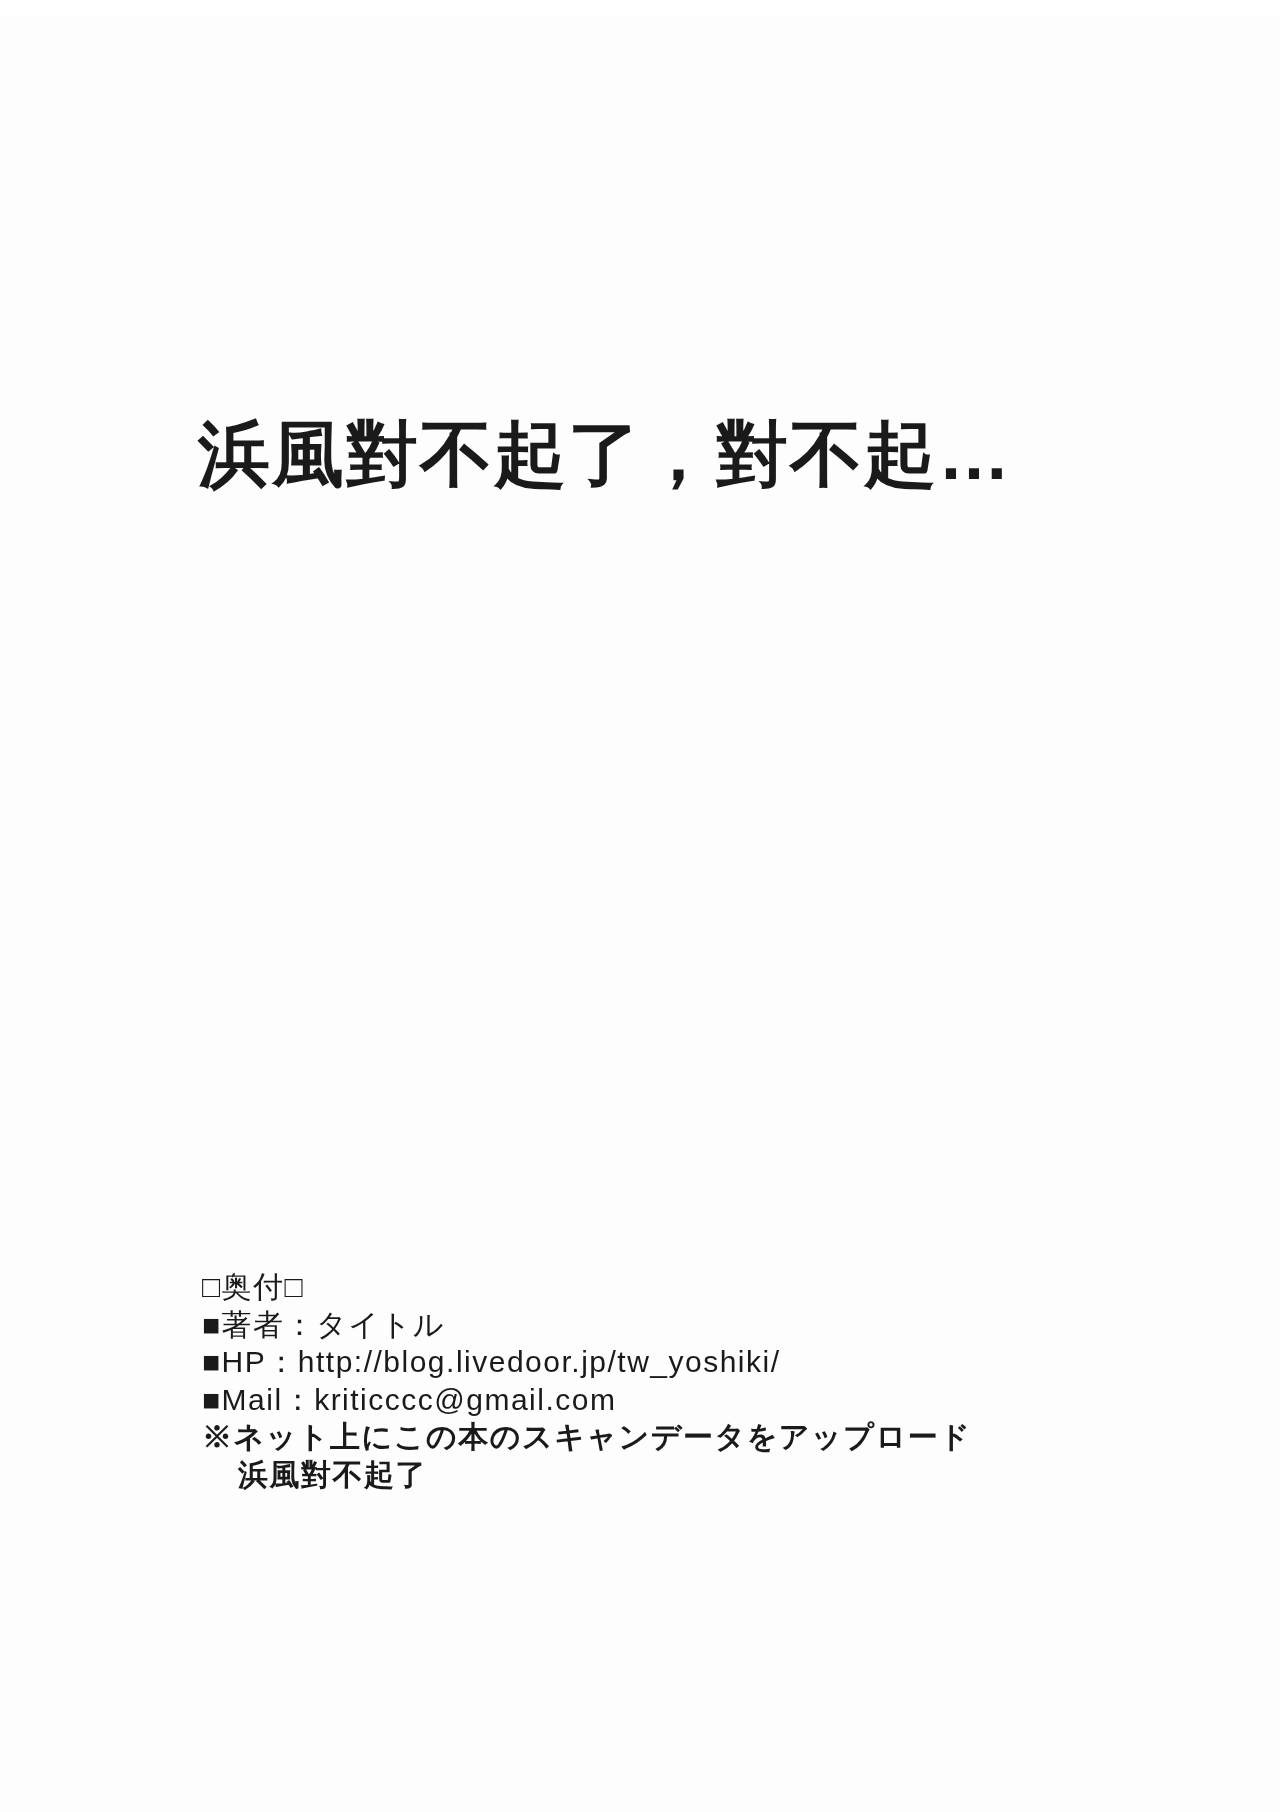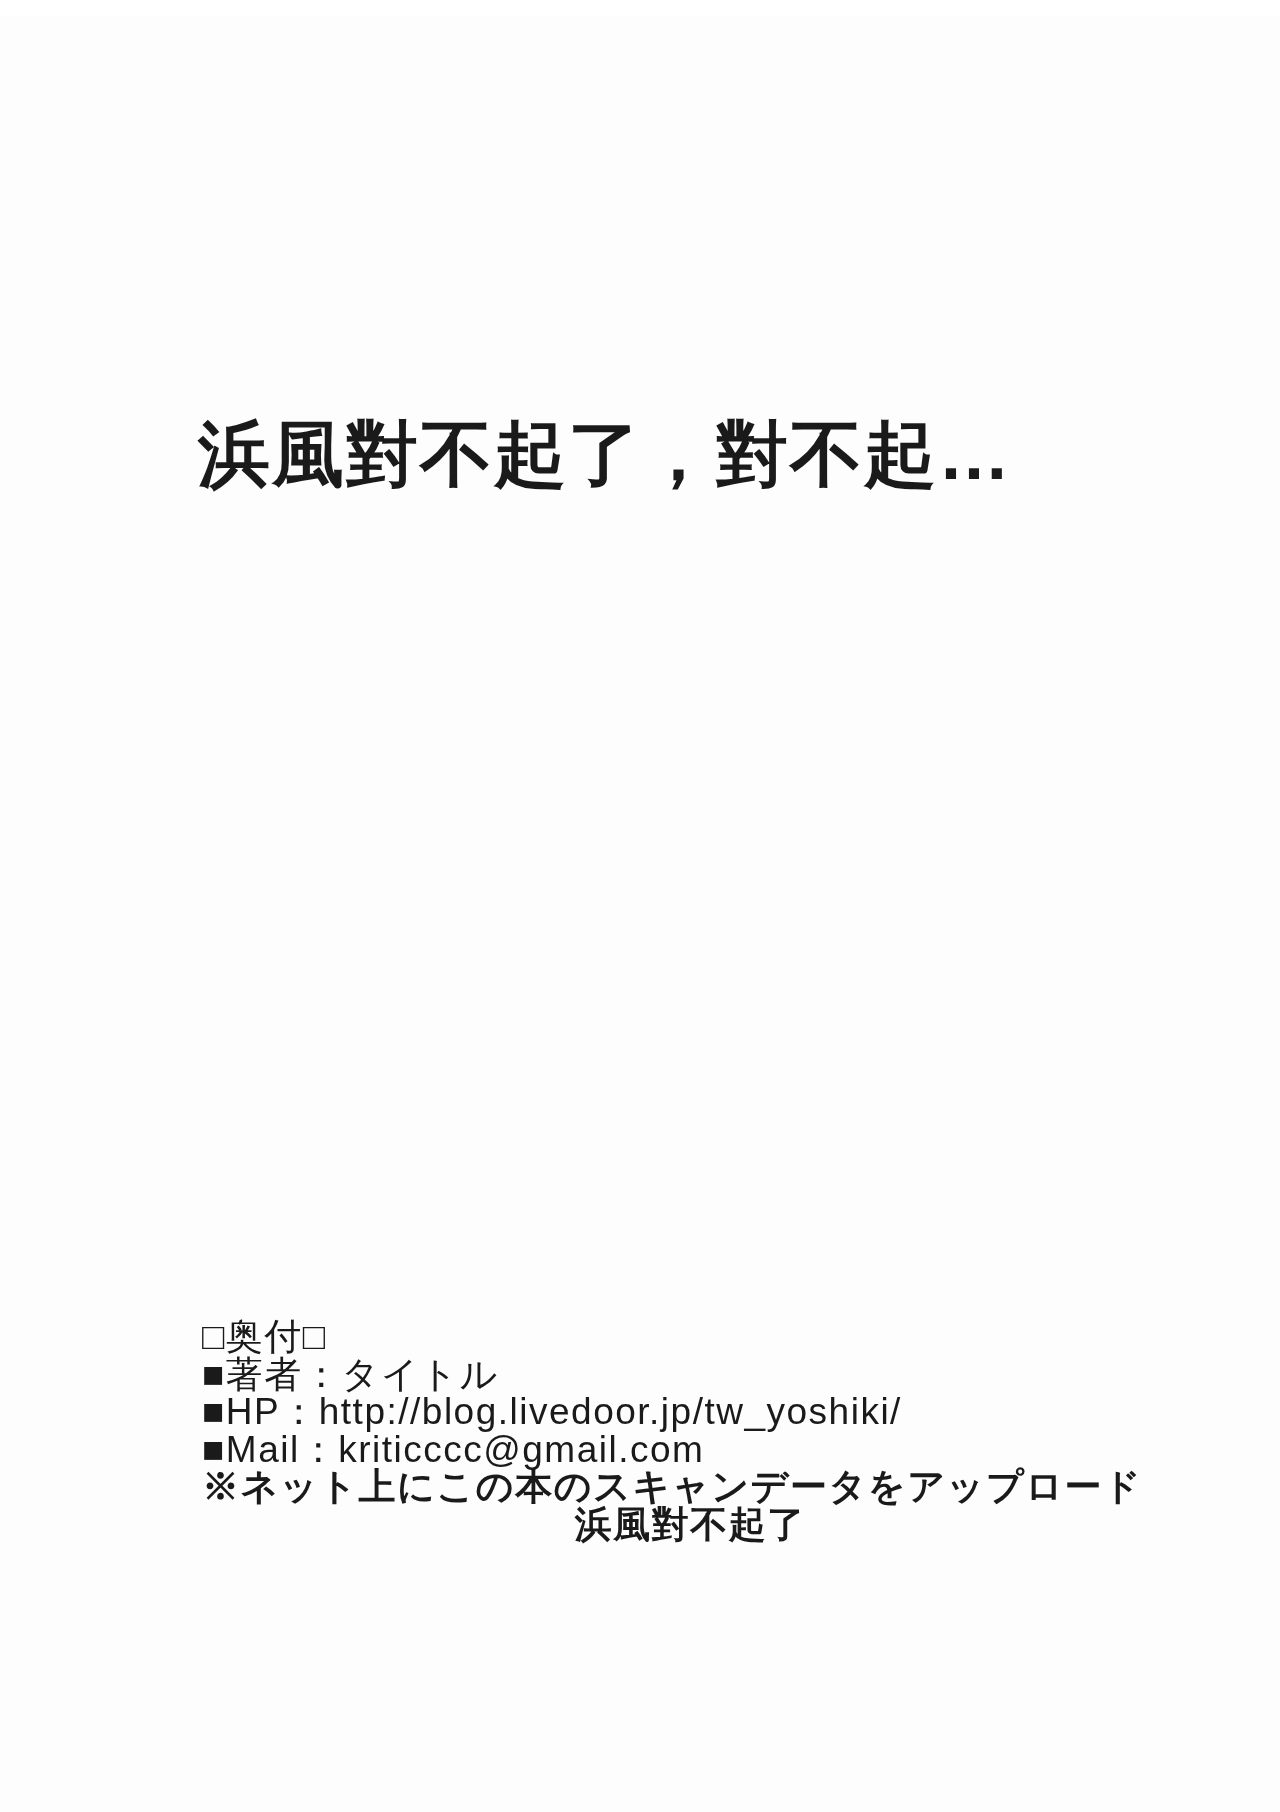--- a/index.html
+++ b/index.html
@@ -28,34 +28,33 @@
     font-size: 72px;
     font-weight: 600;
     letter-spacing: 2px;
     line-height: 1;
     white-space: nowrap;
     font-family: "Liberation Sans", "DejaVu Sans", sans-serif;
   }
   .colophon {
     position: absolute;
     left: 202px;
-    top: 1302px;
-    font-size: 37px;
+    top: 1252px;
+    font-size: 30px;
     line-height: 37.6px;
     letter-spacing: 1.5px;
     font-weight: 500;
     white-space: nowrap;
   }
   .colophon .line {
     height: 37.6px;
   }
   .colophon .serif-line {
     font-family: Liberation Sans, sans-serif;
     font-weight: 600;
-    text-align: center;
   }
   .colophon .indent {
     padding-left: 36px;
   }
 </style>
 </head>
 <body>
 
 <div class="page" style="background: rgb(253, 253, 253); color: rgb(26, 26, 26); margin-top: 16px;">
 

